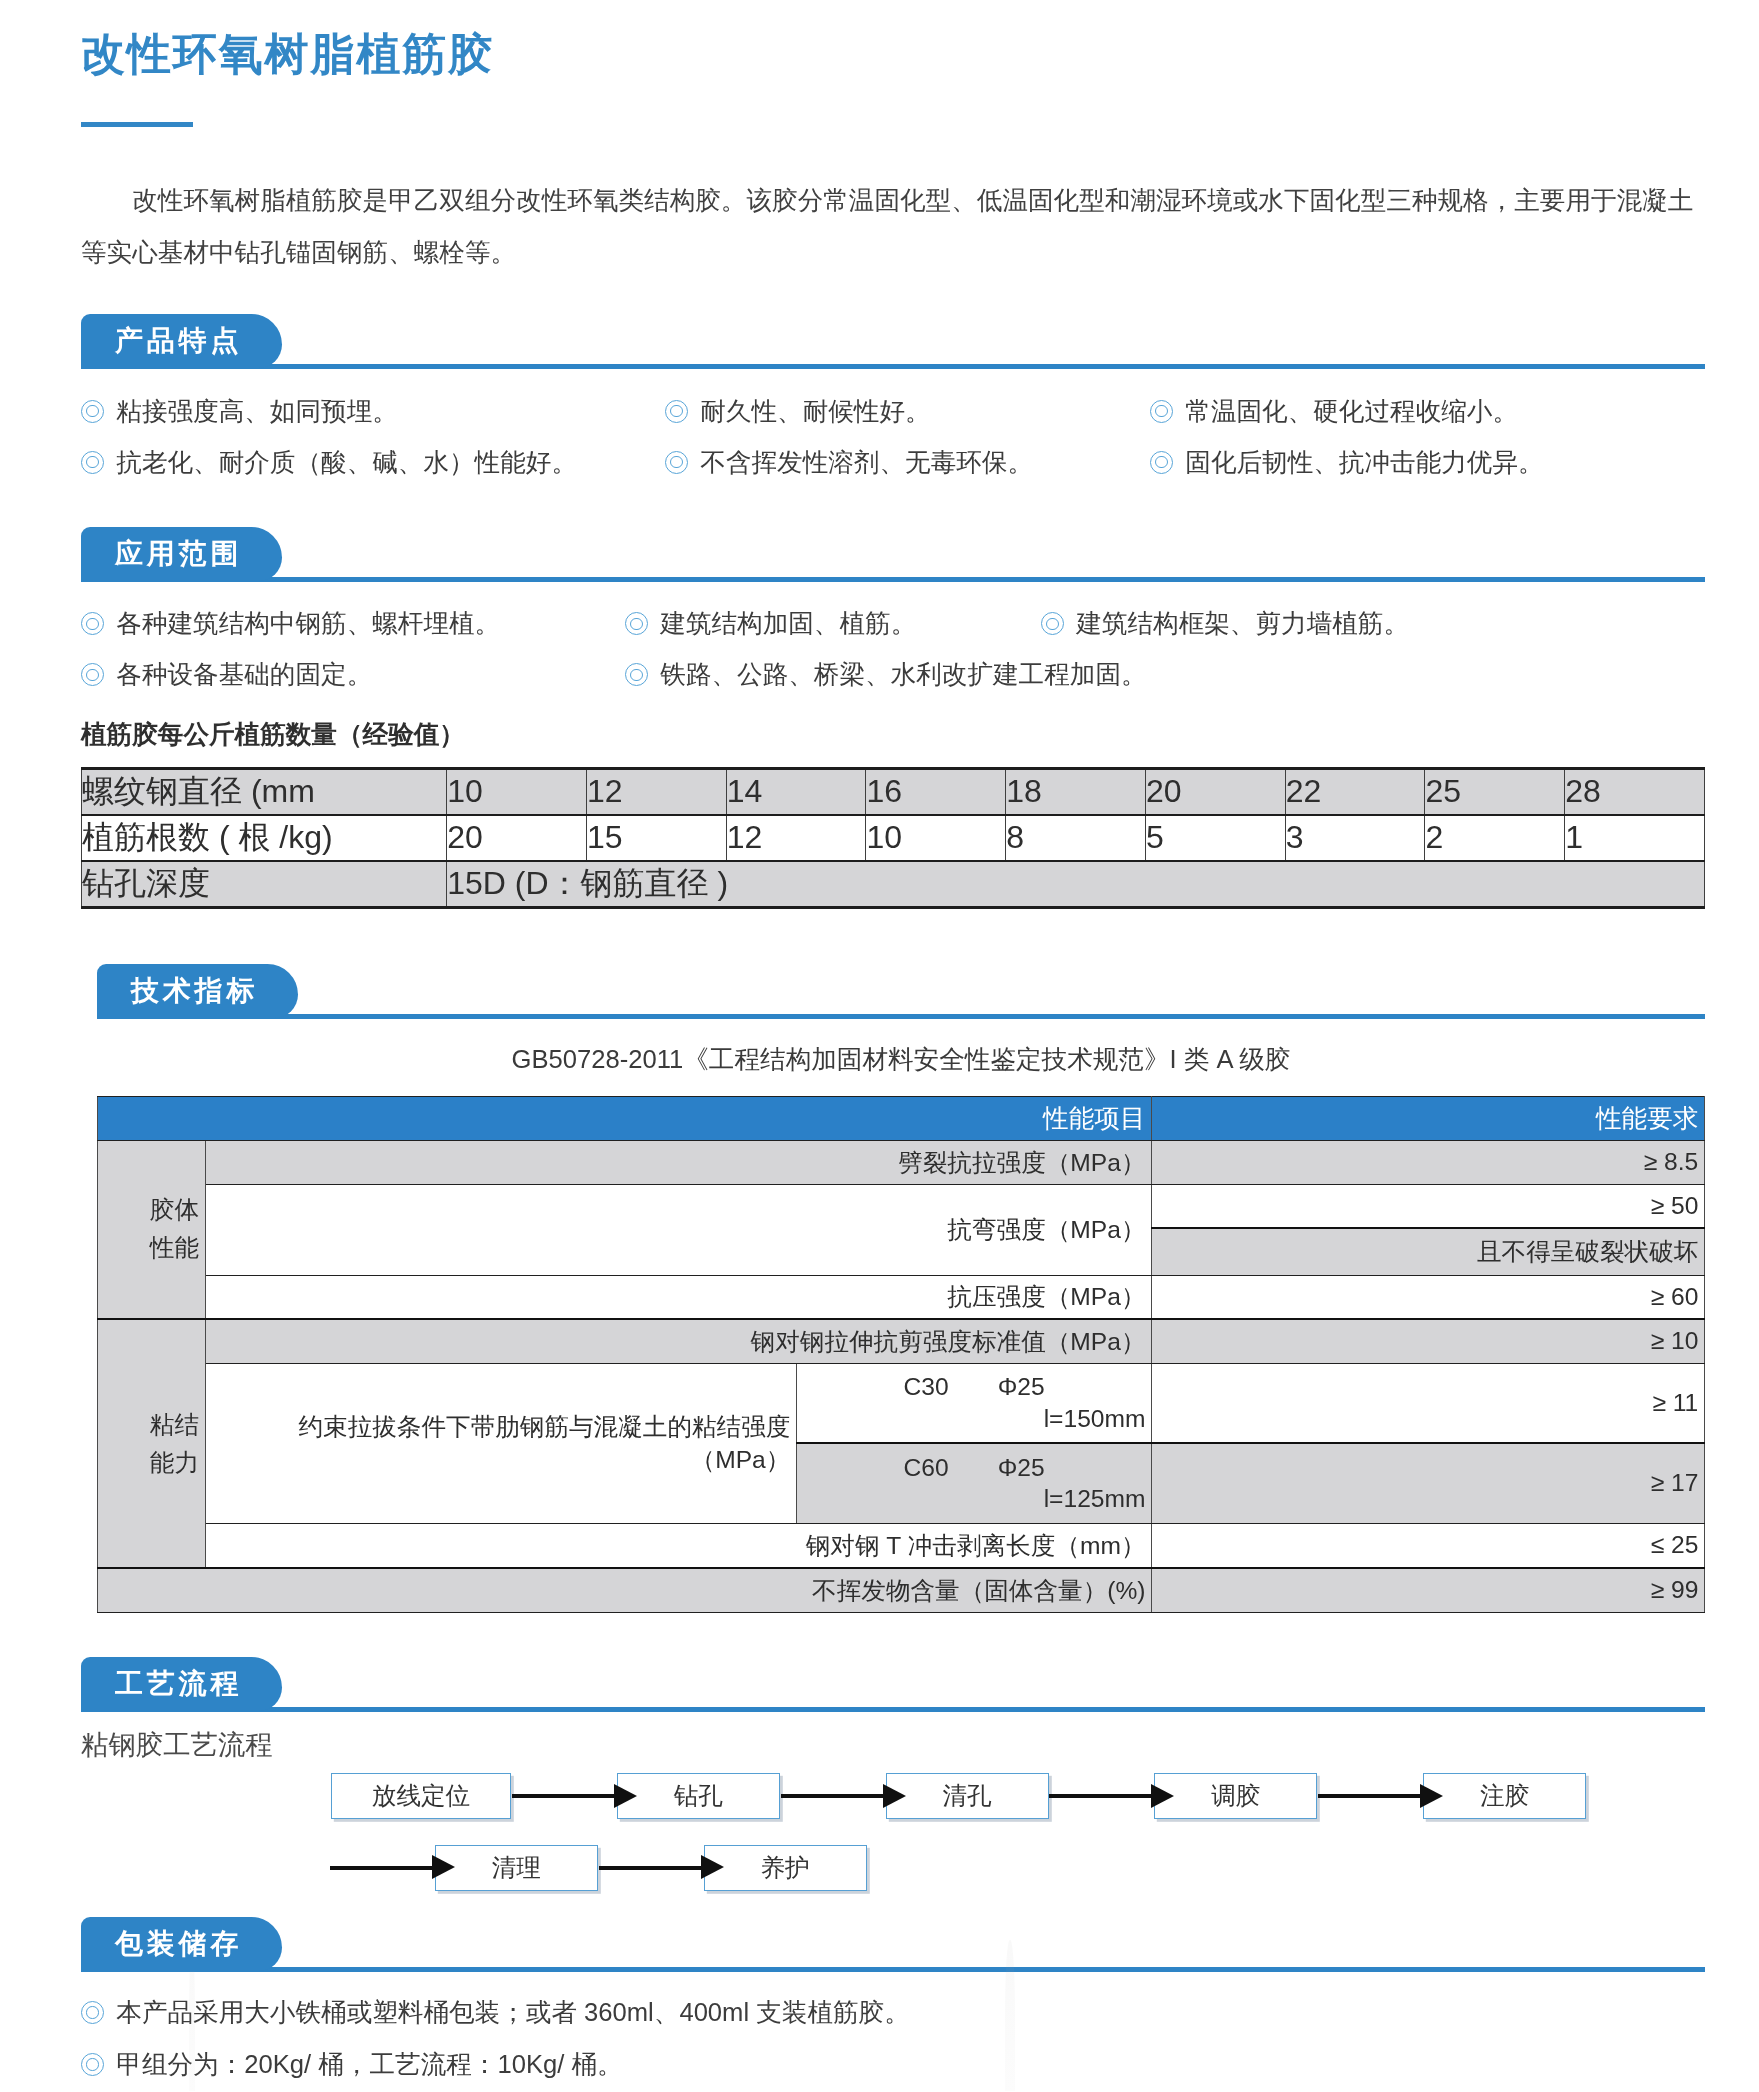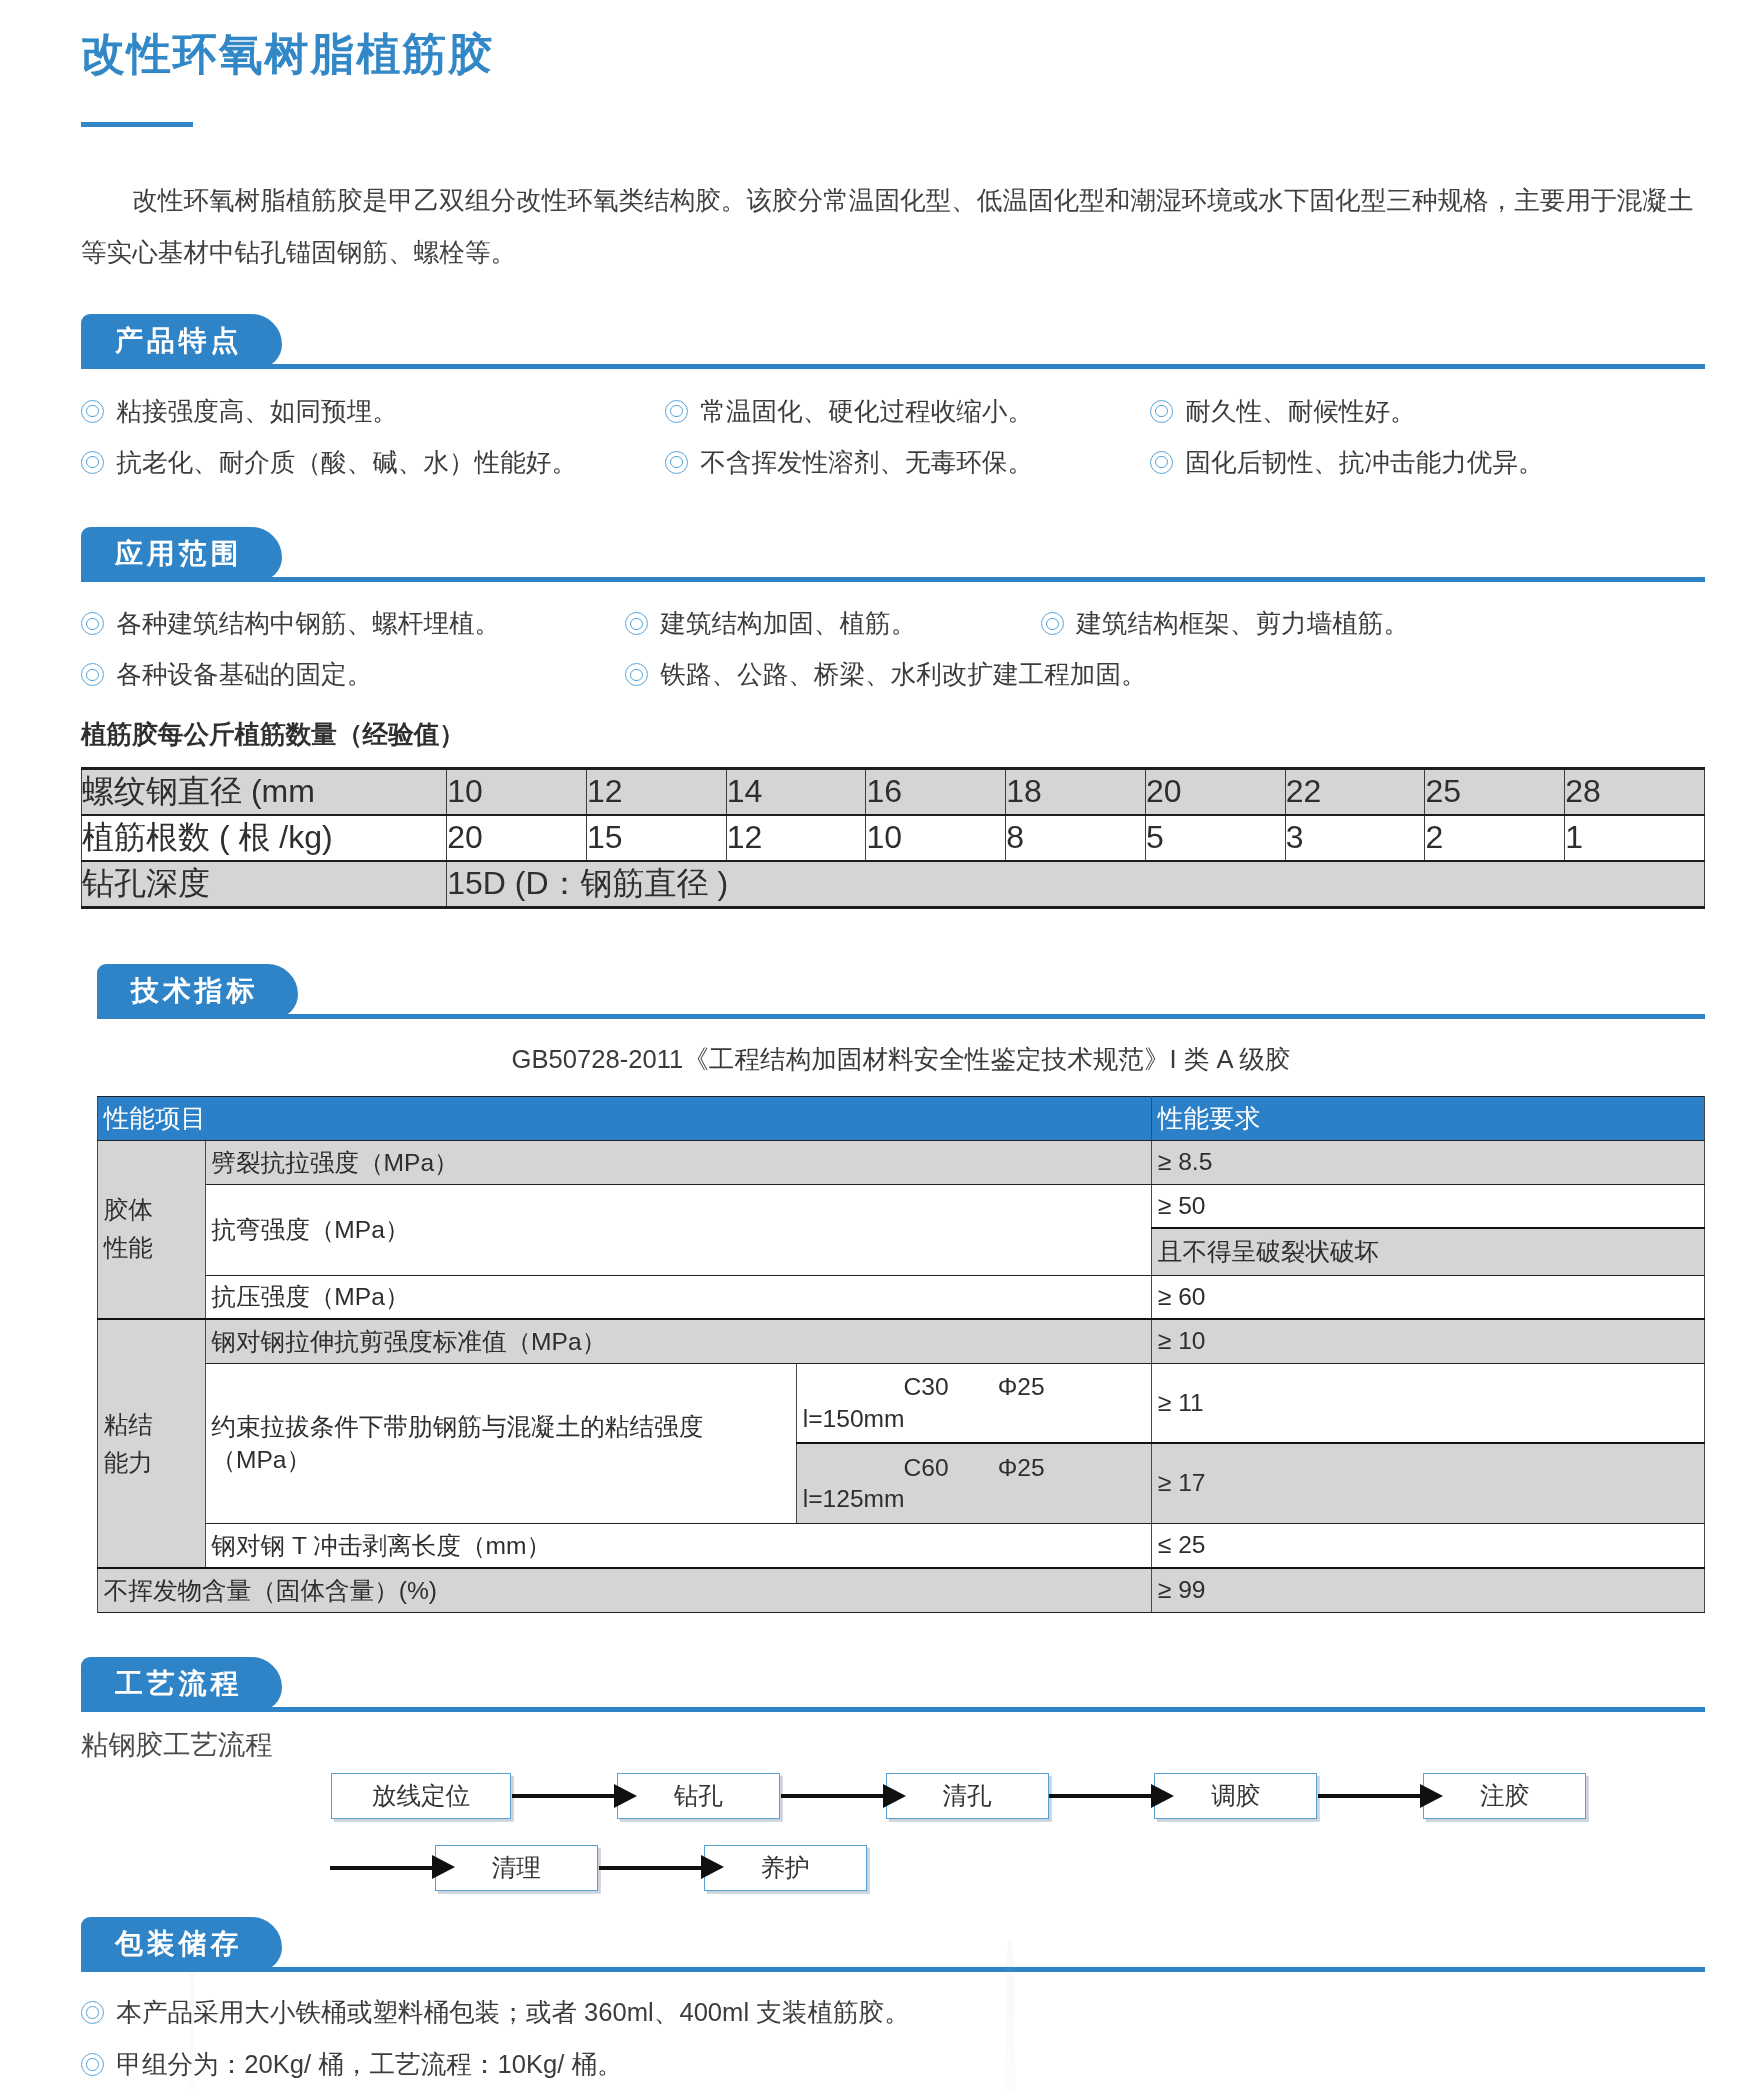--- a/index.html
+++ b/index.html
@@ -47,21 +47,21 @@
     border-left:0.9px solid #3f3f3f; border-right:0.9px solid #3f3f3f;
   }
   table.dosage tr + tr td { border-top:2.8px solid #1d1d1d; }
   table.dosage tr.g td { background:#d5d5d7; }
 
   
   .std-note { margin-top:23px; text-align:center; font-size:25.6px; color:#3a3a3a; }
   table.tech { width:100%; border-collapse:collapse; margin-top:19px; table-layout:fixed;
                border:1.9px solid #161616; }
   table.tech th, table.tech td {
-    border:0.9px solid #4a4a4a; text-align:left; vertical-align:middle;
+    border:0.9px solid #4a4a4a; text-align:right; vertical-align:middle;
     font-size:24.6px; font-weight:normal; color:#2e2e2e; padding:1.9px 5.7px;
   }
   table.tech tr > th, table.tech tr > td { border-top:1.9px solid #202020; border-bottom:1.9px solid #202020; }
   table.tech tr.thick > td { border-top:2.8px solid #111; }
   table.tech th.blue { background:#2b80c8; color:#ffffff; font-size:25.6px; }
   table.tech td.g { background:#d5d5d7; }
   table.tech td.group { background:#d5d5d7; font-size:24.6px; line-height:38px; }
   .cond-line { display:flex; justify-content:center; gap:49px; }
   .cond-len { margin-top:3.8px; }
 
@@ -108,25 +108,25 @@
       <span class="sec-tab">产品特点</span>
       <div class="sec-rule"></div>
     </div>
     <div class="bullets features">
       <div class="bullet">
           <span class="bullseye"></span>
           <span>粘接强度高、如同预埋。</span>
         </div>
       <div class="bullet">
           <span class="bullseye"></span>
+          <span>耐久性、耐候性好。</span>
+        </div>
+      <div class="bullet">
+          <span class="bullseye"></span>
           <span>常温固化、硬化过程收缩小。</span>
-        </div>
-      <div class="bullet">
-          <span class="bullseye"></span>
-          <span>耐久性、耐候性好。</span>
         </div>
       <div class="bullet">
           <span class="bullseye"></span>
           <span>抗老化、耐介质（酸、碱、水）性能好。</span>
         </div>
       <div class="bullet">
           <span class="bullseye"></span>
           <span>不含挥发性溶剂、无毒环保。</span>
         </div>
       <div class="bullet">

